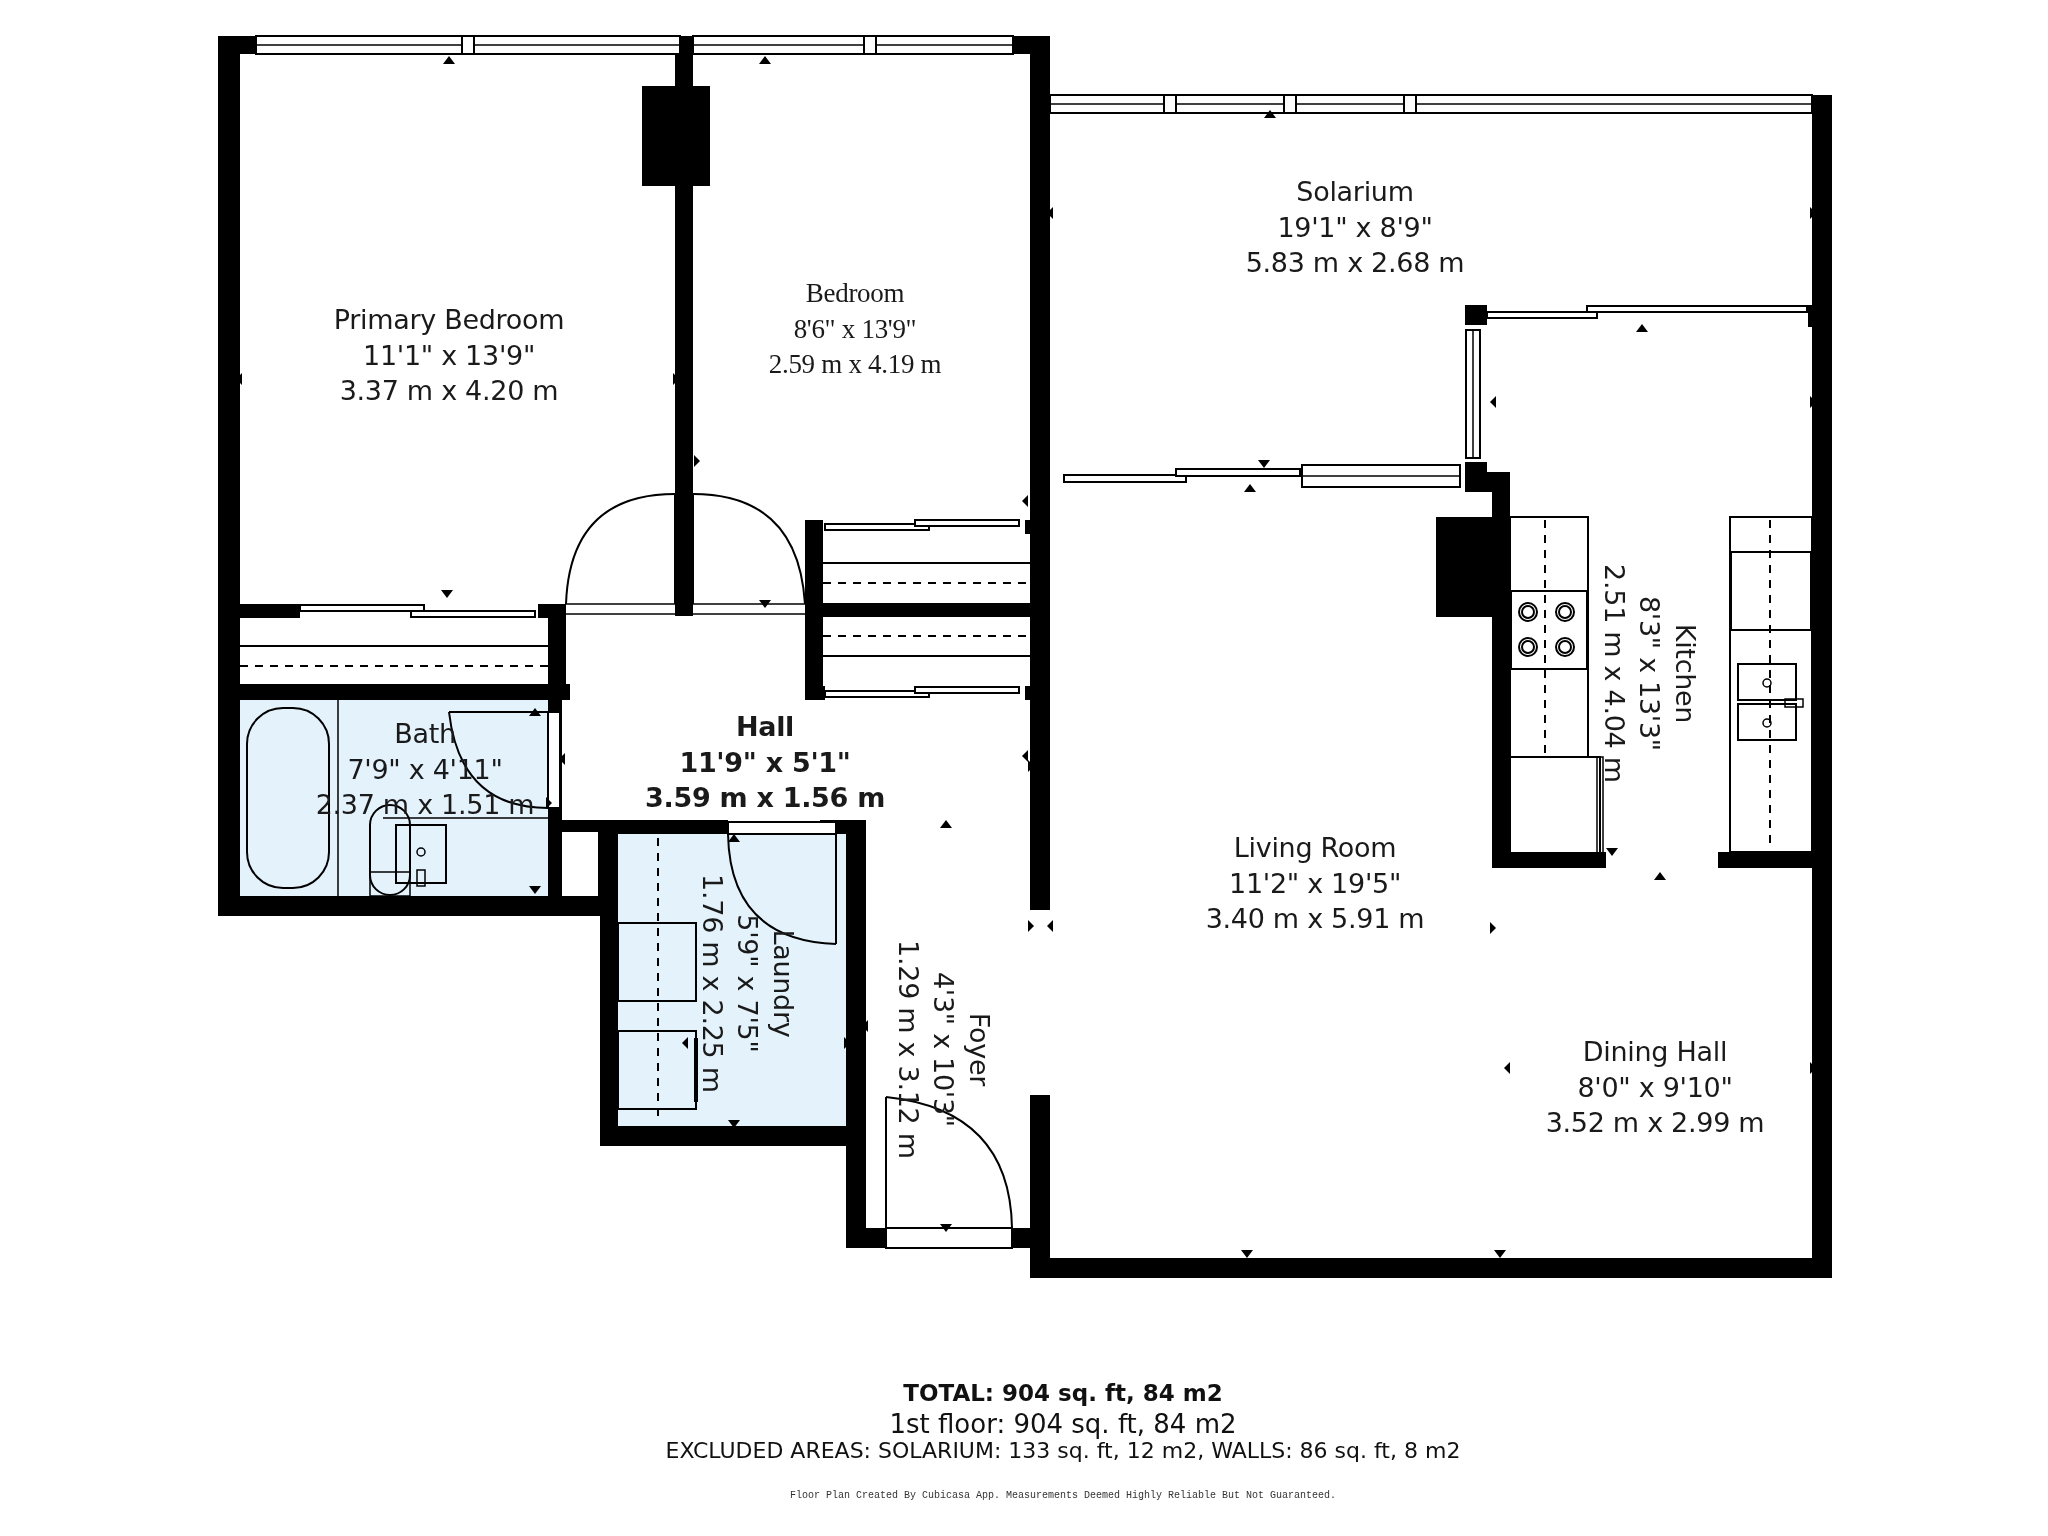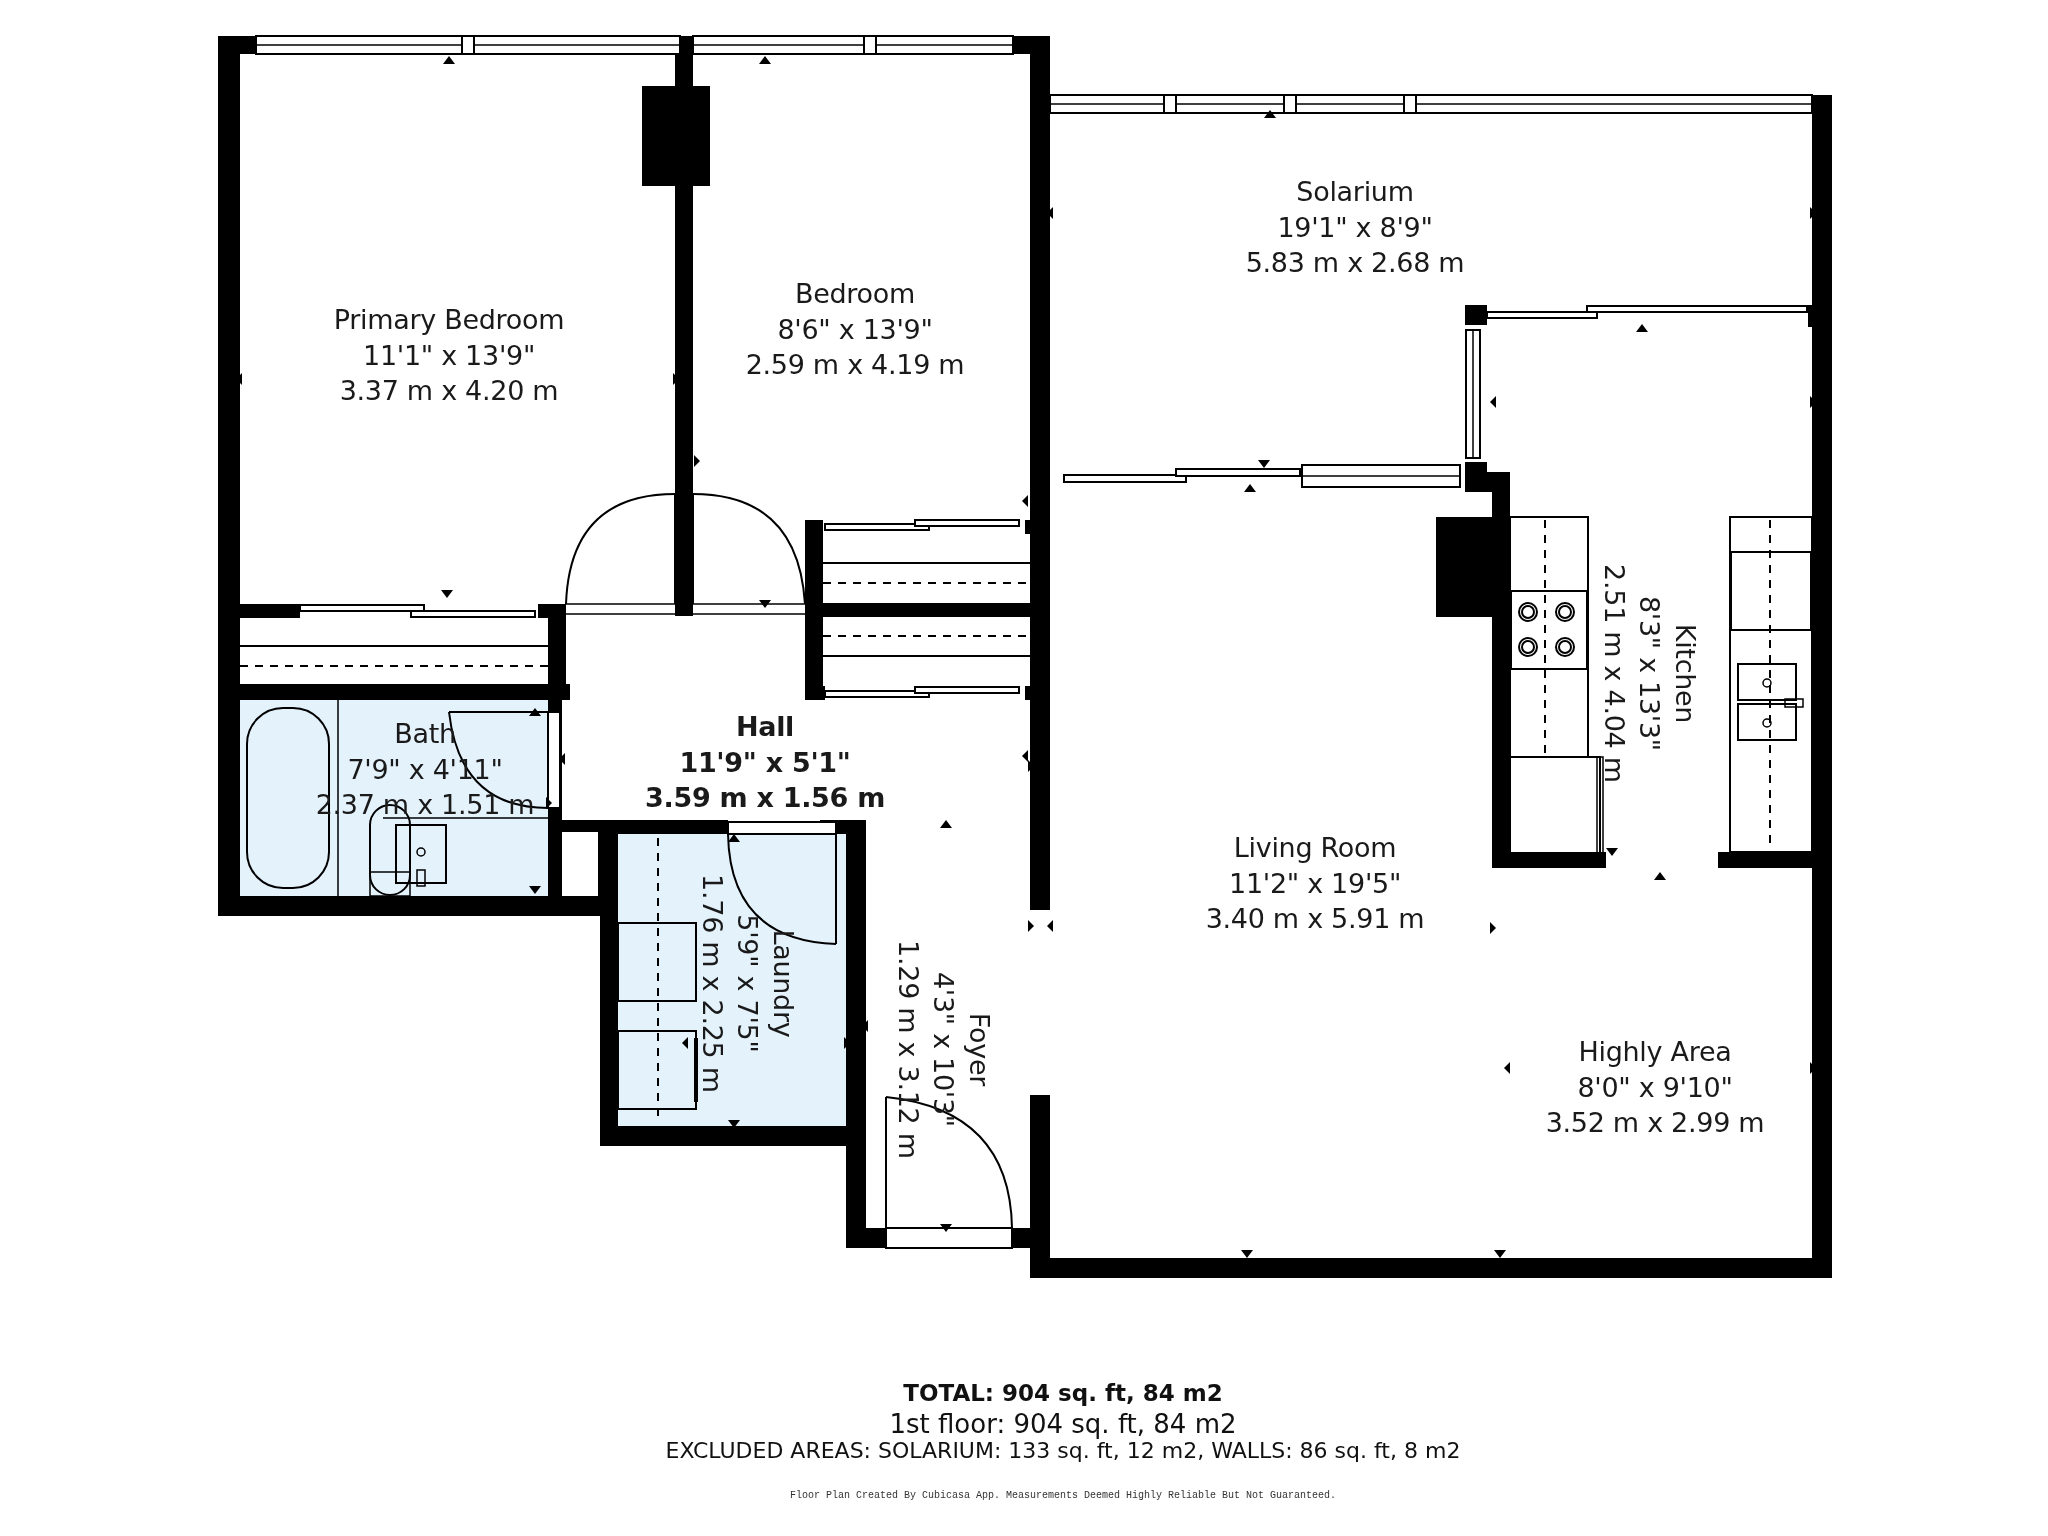--- a/index.html
+++ b/index.html
@@ -252,21 +252,21 @@
     <path d="M 940 606 l 6 8 l 6 -8 z"></path>
   </g>
 </svg>
 
 <div class="label" style="left:304px; top:302px; width:290px;">
   <div>Primary Bedroom</div>
   <div>11'1" x 13'9"</div>
   <div>3.37 m x 4.20 m</div>
 </div>
 
-<div class="label" style="left:725px; top:276px; width:260px;">
+<div class="label" style="left:725px; top:276px; width:260px;font-family:Liberation Serif, serif;">
   <div>Bedroom</div>
   <div>8'6" x 13'9"</div>
   <div>2.59 m x 4.19 m</div>
 </div>
 
 <div class="label" style="left:1230px; top:174px; width:250px;">
   <div>Solarium</div>
   <div>19'1" x 8'9"</div>
   <div>5.83 m x 2.68 m</div>
 </div>
@@ -301,21 +301,21 @@
   <div>1.76 m x 2.25 m</div>
 </div>
 
 <div class="label rot" style="left:814px; top:996px; width:260px;">
   <div>Foyer</div>
   <div>4'3" x 10'3"</div>
   <div>1.29 m x 3.12 m</div>
 </div>
 
 <div class="label" style="left:1520px; top:1034px; width:270px;">
-  <div>Highly Area</div>
+  <div>Dining Hall</div>
   <div>8'0" x 9'10"</div>
   <div>3.52 m x 2.99 m</div>
 </div>
 
 <div class="footer total">TOTAL: 904 sq. ft, 84 m2</div>
 <div class="footer floor1">1st floor: 904 sq. ft, 84 m2</div>
 <div class="footer excluded">EXCLUDED AREAS: SOLARIUM: 133 sq. ft, 12 m2, WALLS: 86 sq. ft, 8 m2</div>
 <div class="footer disclaimer">Floor Plan Created By Cubicasa App. Measurements Deemed Highly Reliable But Not Guaranteed.</div>
 
 </body></html>

